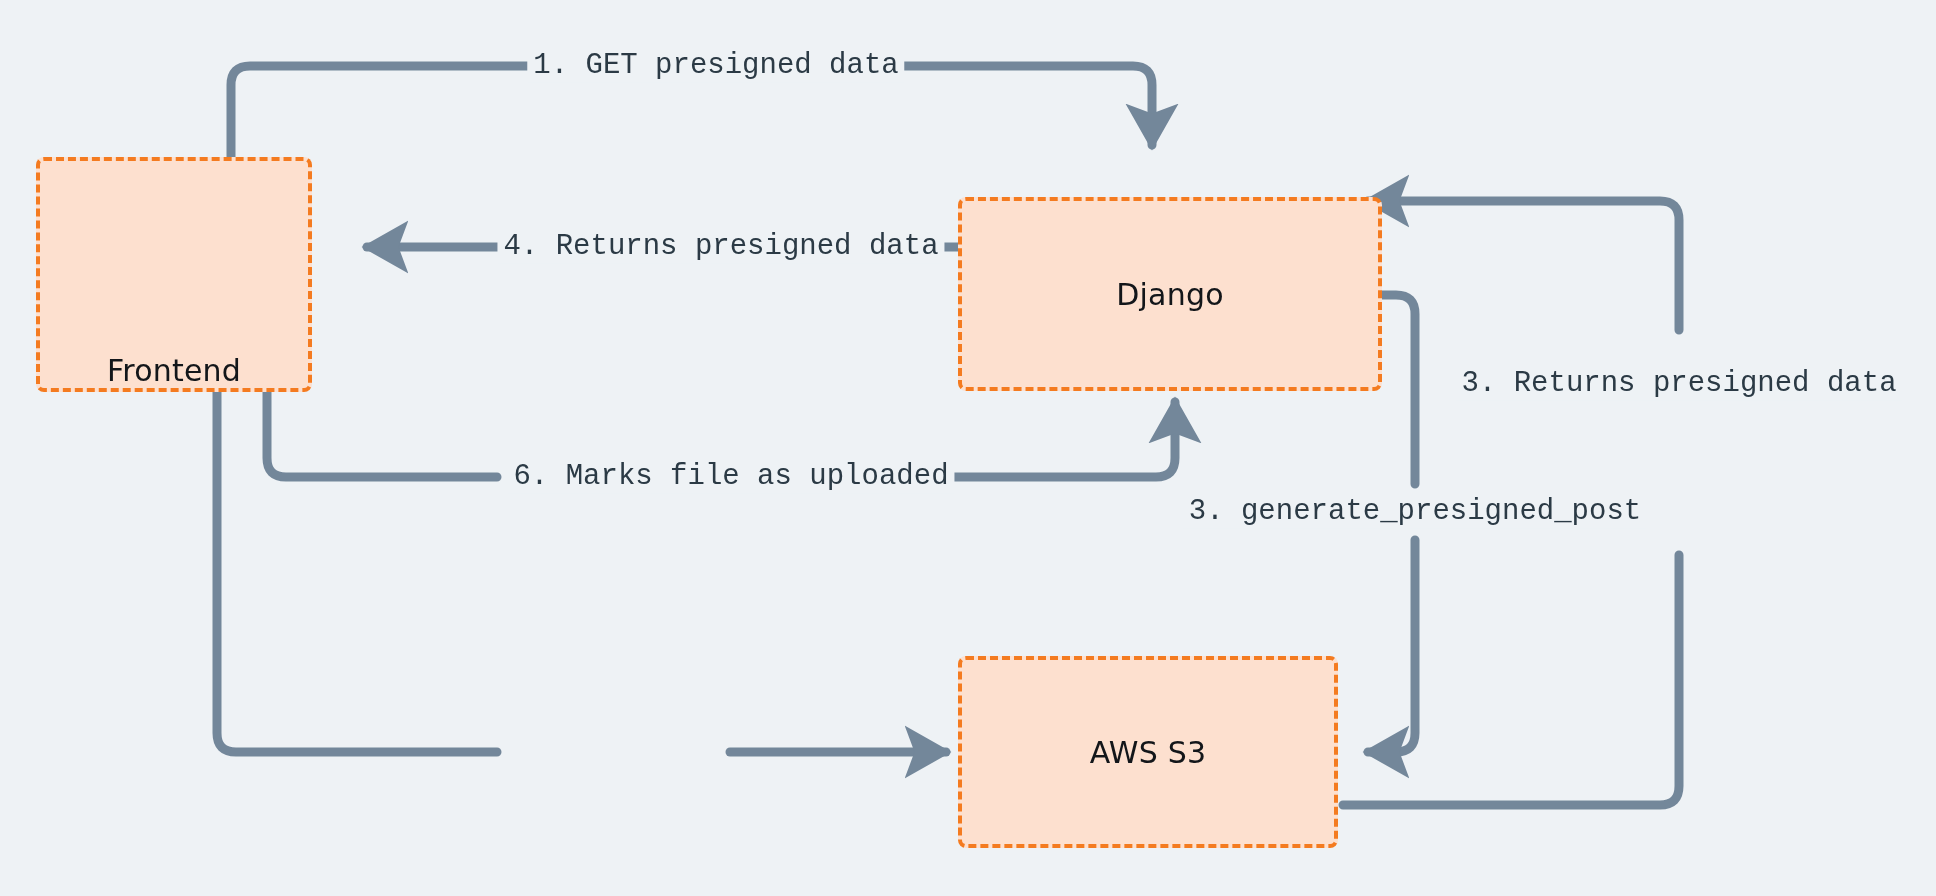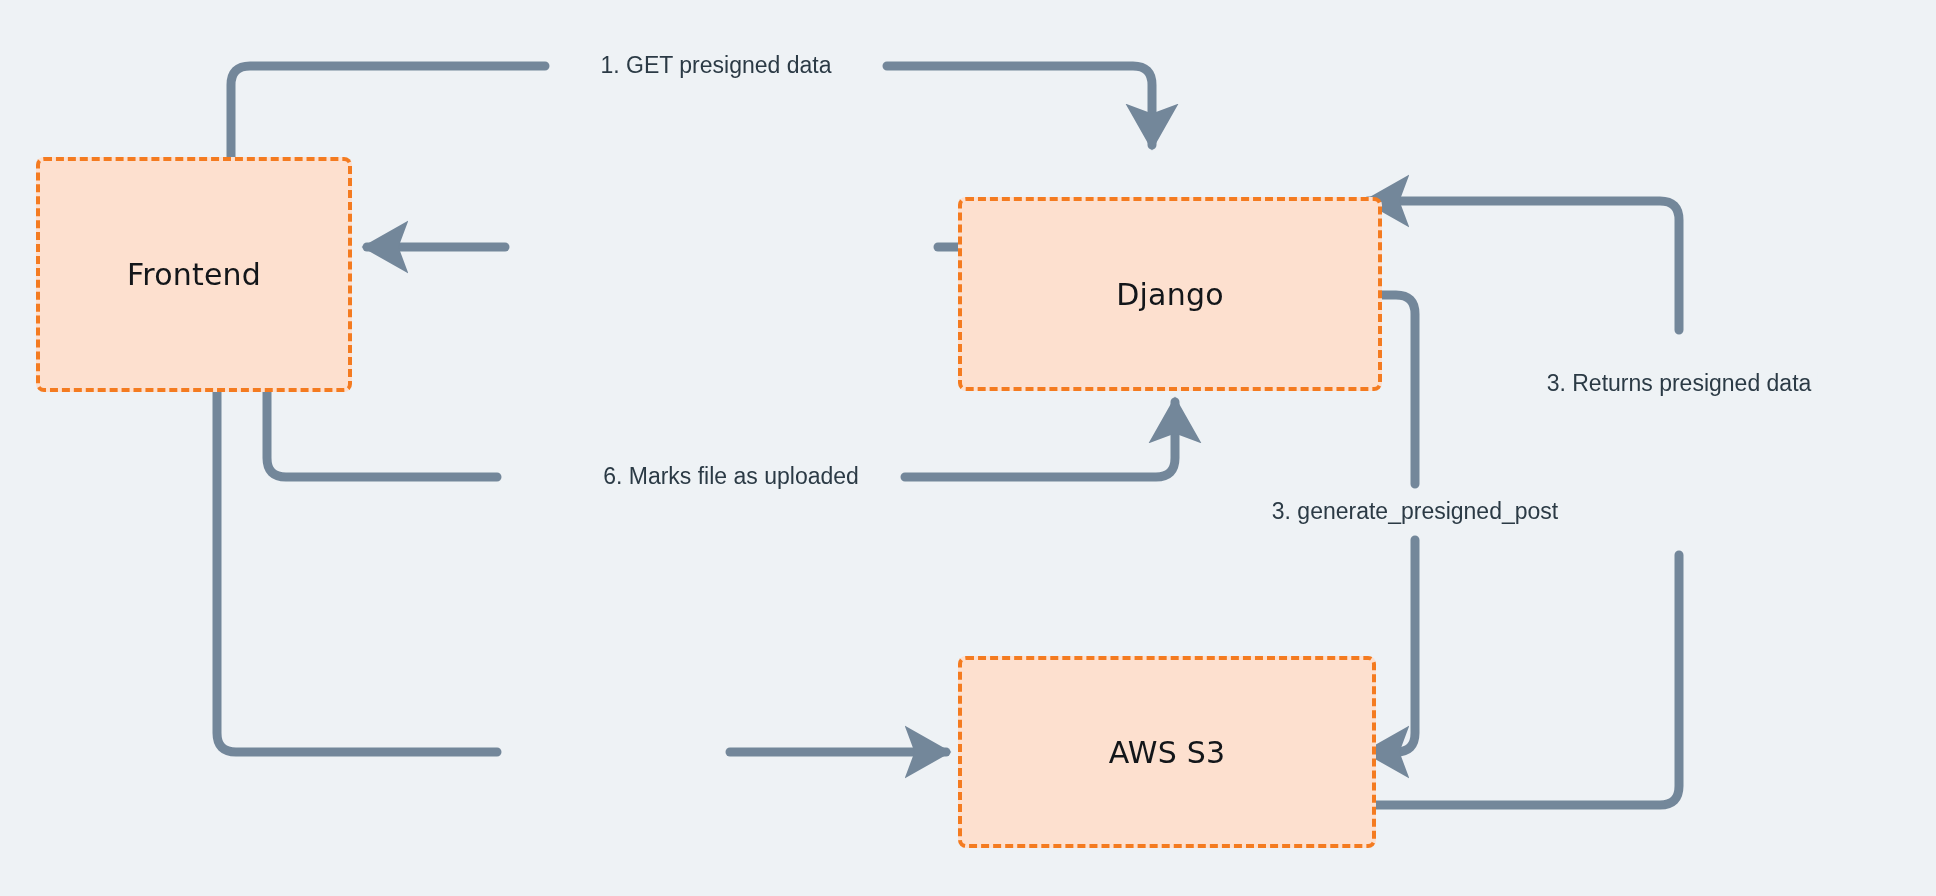--- a/index.html
+++ b/index.html
@@ -38,22 +38,22 @@
   }
   .node-label {
     font-family: "DejaVu Sans", sans-serif;
     font-size: 30px;
     color: #13161a;
     letter-spacing: 0.2px;
     white-space: nowrap;
   }
   .edge-label {
     position: absolute;
-    font-family: Liberation Sans, sans-serif;
-    font-size: 23px;
+    font-family: Liberation Mono, monospace;
+    font-size: 29px;
     color: #2b3a45;
     white-space: nowrap;
     background: #eef2f5;
     padding: 0 6px;
     transform: translate(-50%, -50%);
     line-height: 1.1;
   }
 </style>
 </head>
 <body>
@@ -82,35 +82,36 @@
       <path d="M 1679 330 L 1679 220 Q 1679 201 1660 201 L 1368 201" marker-end="url(#arrowhead)"></path>
 
       <path d="M 217 392 L 217 733 Q 217 752 236 752 L 497 752"></path>
       <path d="M 730 752 L 946 752" marker-end="url(#arrowhead)"></path>
 
       <path d="M 267 392 L 267 458 Q 267 477 286 477 L 497 477"></path>
       <path d="M 905 477 L 1156 477 Q 1175 477 1175 458 L 1175 402" marker-end="url(#arrowhead)"></path>
     </g>
   </svg>
 
-  <div class="node-box" style="left:36px; top:157px; width:316px; height:235px;">
+  <div class="node-box" style="left:36px; top:157px; width:276px; height:235px;align-items:flex-end;">
     <span class="node-label">Frontend</span>
   </div>
 
   <div class="node-box" style="left:958px; top:197px; width:424px; height:194px;">
     <span class="node-label">Django</span>
   </div>
 
-  <div class="node-box" style="left:958px; top:656px; width:418px; height:192px;">
+  <div class="node-box" style="left:958px; top:656px; width:380px; height:192px;">
     <span class="node-label">AWS S3</span>
   </div>
 
   <div class="edge-label" style="left:716px; top:66px;">1. GET presigned data</div>
 
   <div class="edge-label" style="left:1415px; top:512px;">3. generate_presigned_post</div>
 
   <div class="edge-label" style="left:1679px; top:348px;margin-top:36px;">3. Returns presigned data</div>
 
+  <div class="edge-label" style="left:721px; top:247px;">4. Returns presigned data</div>
 
 
   <div class="edge-label" style="left:701px; top:477px;margin-left:30px;">6. Marks file as  uploaded</div>
 
 </div>
 
 </body></html>

